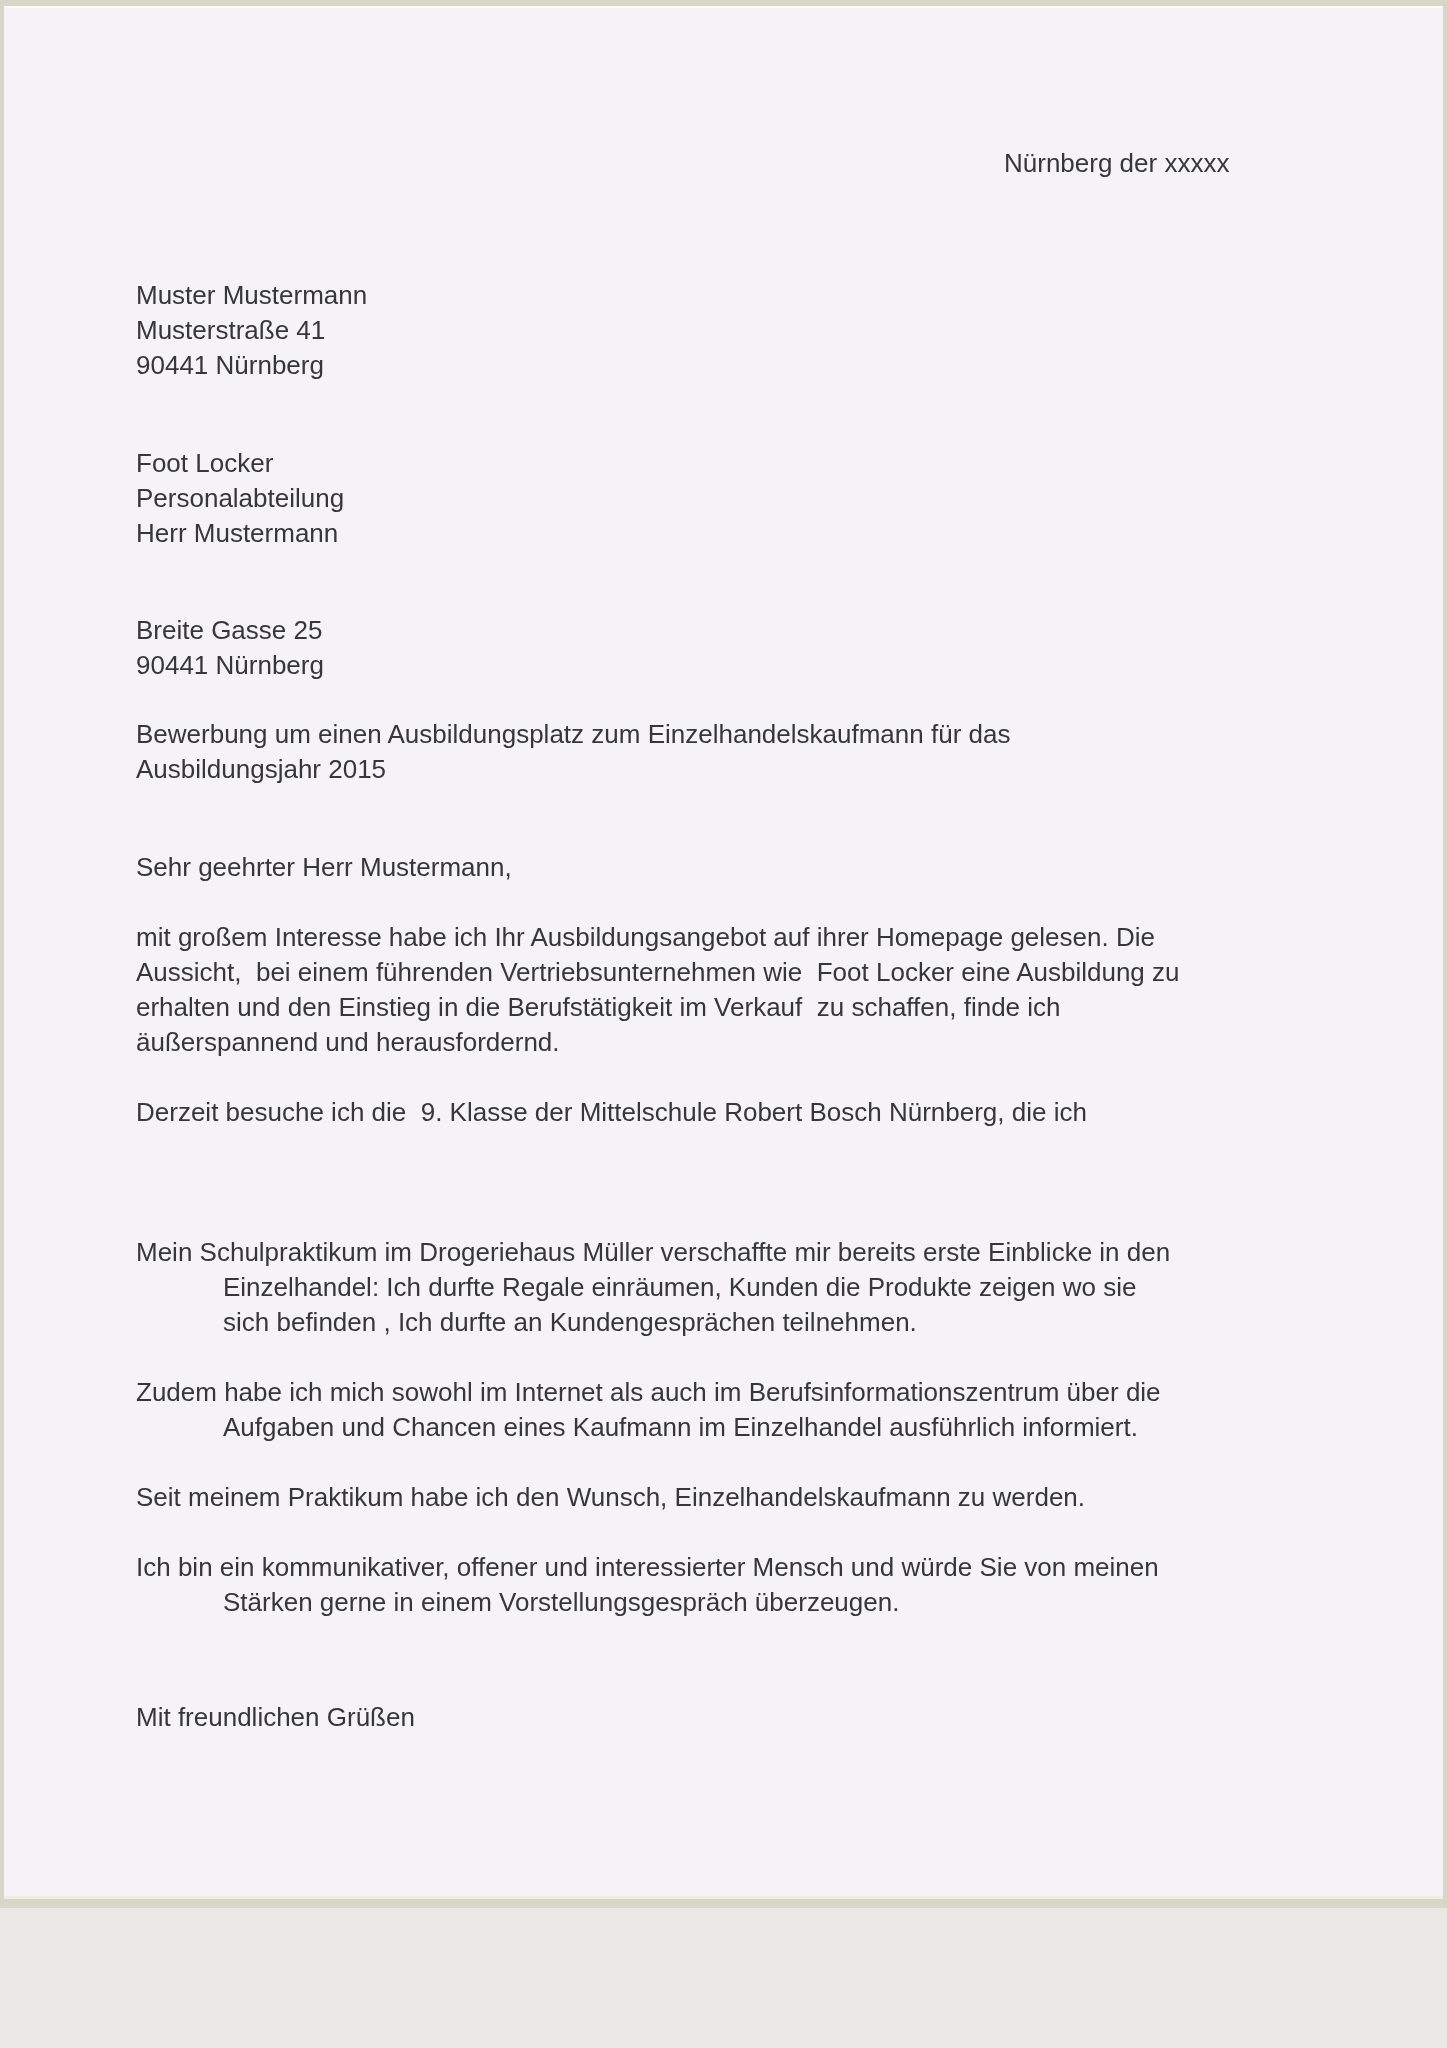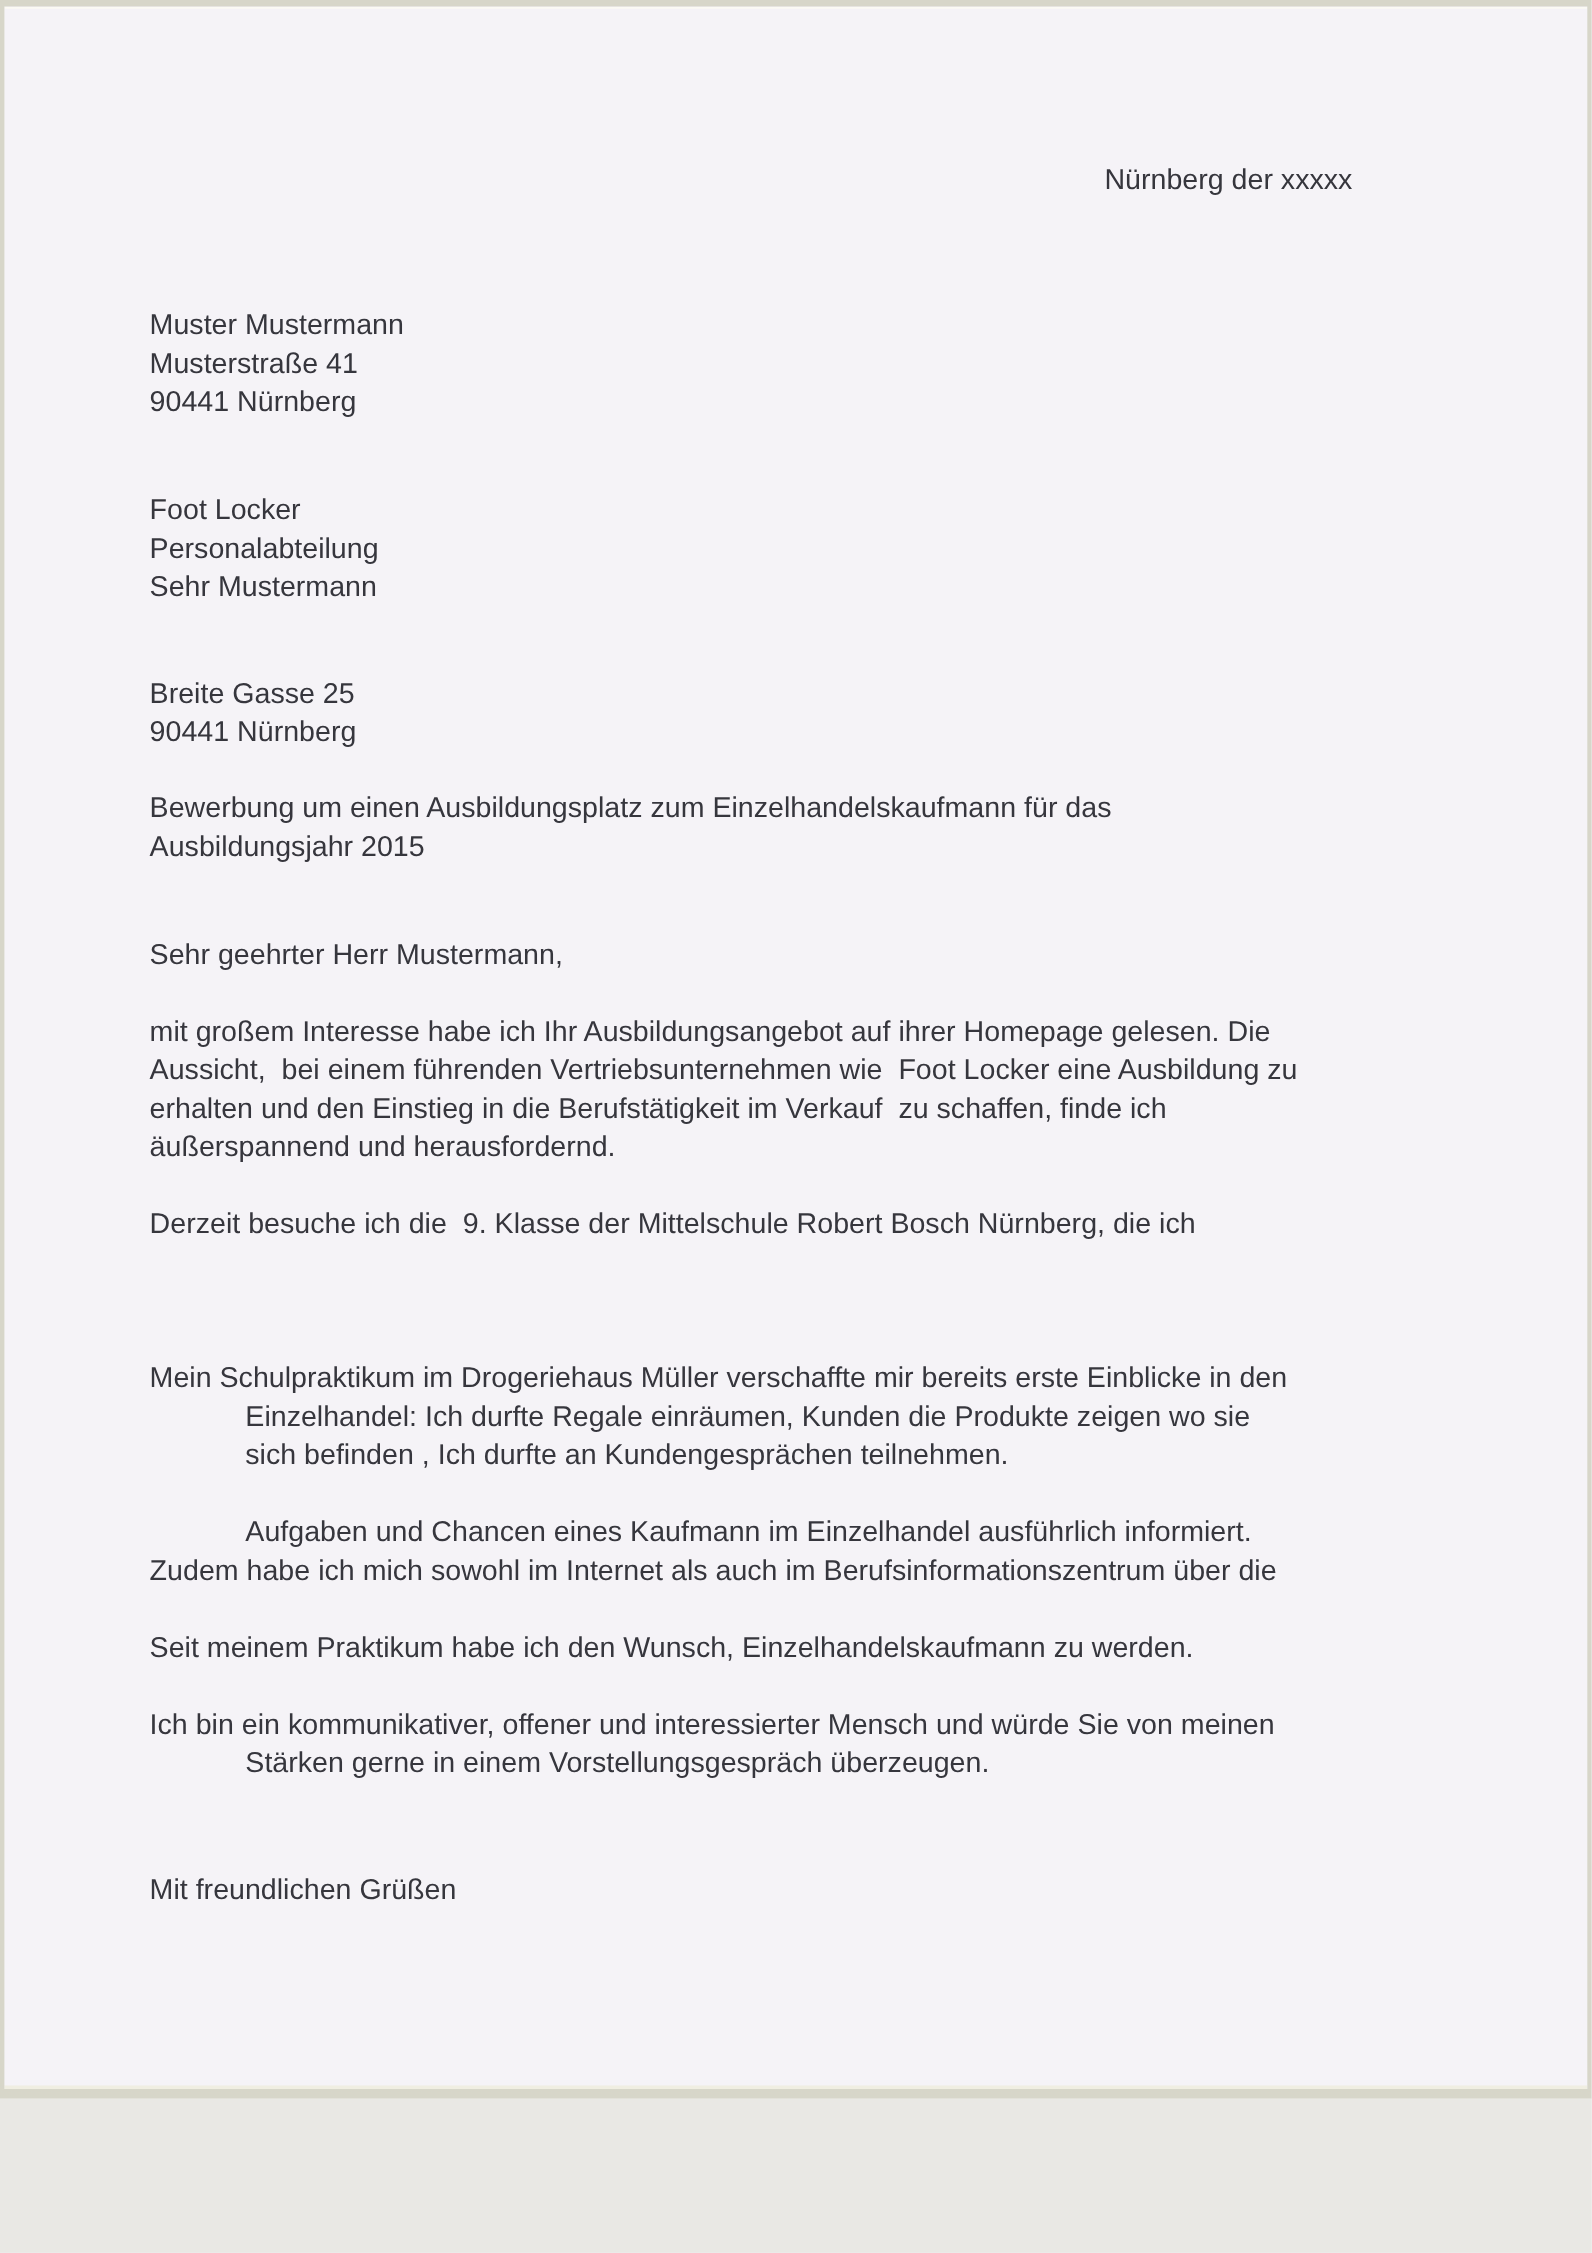--- a/index.html
+++ b/index.html
@@ -44,21 +44,21 @@
 
   <div class="block" style="top:272px">
     <div class="line">Muster Mustermann</div>
     <div class="line">Musterstraße 41</div>
     <div class="line">90441 Nürnberg</div>
   </div>
 
   <div class="block" style="top:440px">
     <div class="line">Foot Locker</div>
     <div class="line">Personalabteilung</div>
-    <div class="line">Sehr Mustermann</div>
+    <div class="line">Herr Mustermann</div>
   </div>
 
   <div class="block" style="top:607px">
     <div class="line">Breite Gasse 25</div>
     <div class="line">90441 Nürnberg</div>
   </div>
 
   <div class="block bold" style="top:711px">
     <div class="line">Bewerbung um einen Ausbildungsplatz zum Einzelhandelskaufmann für das</div>
     <div class="line">Ausbildungsjahr 2015</div>
@@ -79,22 +79,22 @@
     <div class="line">Derzeit besuche ich die  9. Klasse der Mittelschule Robert Bosch Nürnberg, die ich</div>
   </div>
 
   <div class="block" style="top:1229px">
     <div class="line">Mein Schulpraktikum im Drogeriehaus Müller verschaffte mir bereits erste Einblicke in den</div>
     <div class="line indent">Einzelhandel: Ich durfte Regale einräumen, Kunden die Produkte zeigen wo sie</div>
     <div class="line indent">sich befinden , Ich durfte an Kundengesprächen teilnehmen.</div>
   </div>
 
   <div class="block" style="top:1369px">
+    <div class="line">Zudem habe ich mich sowohl im Internet als auch im Berufsinformationszentrum über die</div>
     <div class="line indent">Aufgaben und Chancen eines Kaufmann im Einzelhandel ausführlich informiert.</div>
-    <div class="line">Zudem habe ich mich sowohl im Internet als auch im Berufsinformationszentrum über die</div>
   </div>
 
   <div class="block" style="top:1474px">
     <div class="line">Seit meinem Praktikum habe ich den Wunsch, Einzelhandelskaufmann zu werden.</div>
   </div>
 
   <div class="block" style="top:1544px">
     <div class="line">Ich bin ein kommunikativer, offener und interessierter Mensch und würde Sie von meinen</div>
     <div class="line indent">Stärken gerne in einem Vorstellungsgespräch überzeugen.</div>
   </div>

